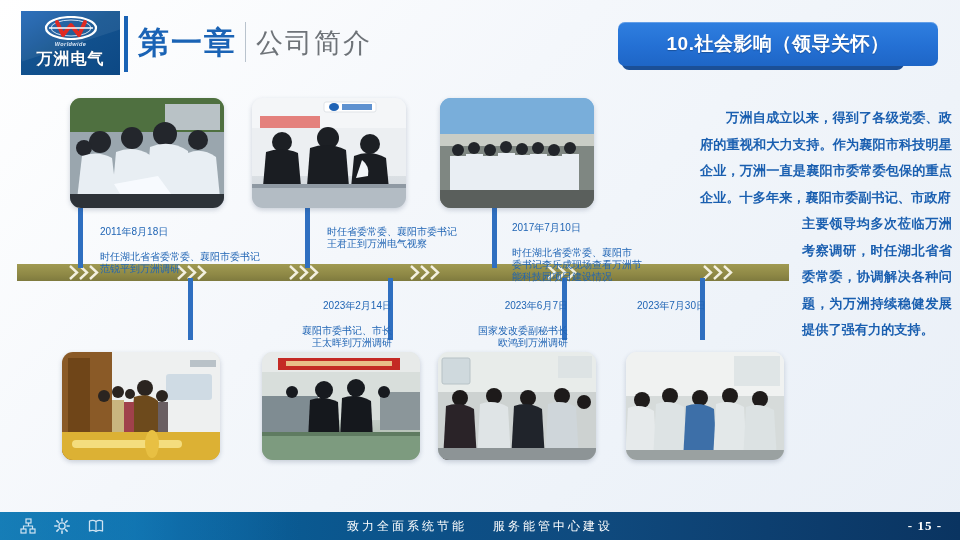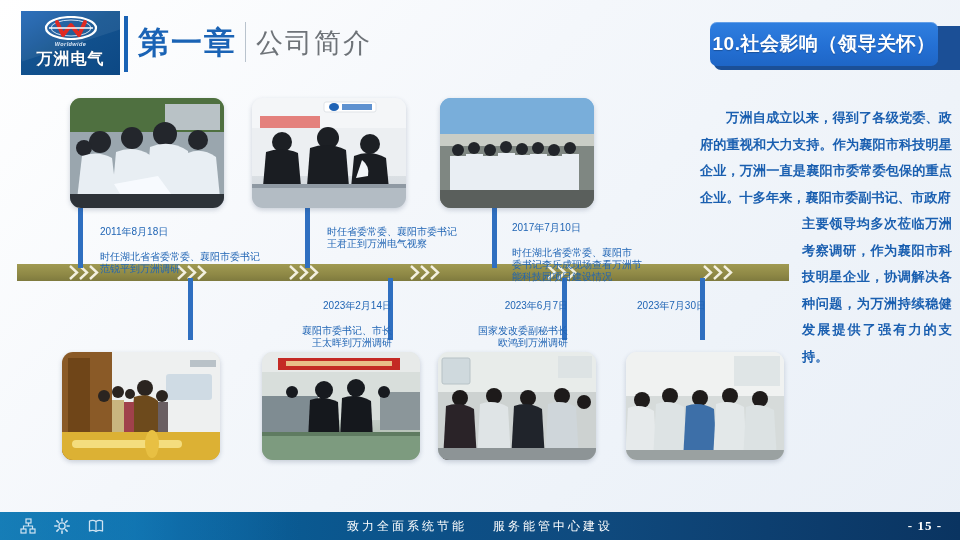--- a/index.html
+++ b/index.html
@@ -43,21 +43,21 @@
   #chapter-sub{
     position:absolute;left:256px;top:17px;
     font-size:27px;color:#6e7378;letter-spacing:2px;
   }
   #title-badge-wrap{position:absolute;right:22px;top:14px;}
   #title-badge-shadow{
     position:absolute;left:4px;top:4px;width:282px;height:44px;
     background:#1b4f96;border-radius:7px;
   }
   #title-badge{
-    position:relative;width:228px;height:44px;border-radius:7px;
+    position:relative;width:320px;height:44px;border-radius:7px;
     background:linear-gradient(180deg,#2f7fe0 0%,#2470d4 55%,#1e66c6 100%);
     display:flex;align-items:center;justify-content:center;
     box-shadow:inset 0 1px 0 rgba(255,255,255,.25);
   }
   #title-badge span{
     font-size:19px;font-weight:bold;color:#ffffff;letter-spacing:.5px;
     text-shadow:0 1px 1px rgba(0,0,0,.25);
   }
 
   
@@ -451,21 +451,21 @@
         <path d="M60 54 q14 -5 28 3 l3 51 h-34 z" fill="#3d6fa8"></path>
         <path d="M90 52 q14 -5 28 3 l3 53 h-34 z" fill="#e3e8e9"></path>
         <path d="M120 55 q14 -5 28 3 l3 50 h-34 z" fill="#dce2e3"></path>
       </g>
       <rect x="0" y="98" width="158" height="10" fill="#9aa1a1"></rect>
     </svg>
   </div>
 
   <div id="para">
     <span class="ind"></span><span>万洲自成立以来，得到了各级党委、政府的重视和大力支持。作为襄阳市科技明星企业，万洲一直是襄阳市委常委包保的重点企业。十多年来，襄阳市委副书记、市政府</span>
-    <span class="tail">主要领导均多次莅临万洲考察调研，作为襄阳市科技明星企业，协调解决各种问题，为万洲持续稳健发展提供了强有力的支持。</span>
+    <span class="tail">主要领导均多次莅临万洲考察调研，时任湖北省省委常委，协调解决各种问题，为万洲持续稳健发展提供了强有力的支持。</span>
   </div>
 
   <div id="footer">
     <div id="footer-glow"></div>
 
     <span class="foot-icon" style="left:20px">
       <svg width="16" height="16" viewBox="0 0 16 16">
         <rect x="6" y="1" width="5" height="4" fill="none" stroke="#cfe3f2" stroke-width="1.2"></rect>
         <rect x="1" y="11" width="5" height="4" fill="none" stroke="#cfe3f2" stroke-width="1.2"></rect>
         <rect x="10" y="11" width="5" height="4" fill="none" stroke="#cfe3f2" stroke-width="1.2"></rect>

